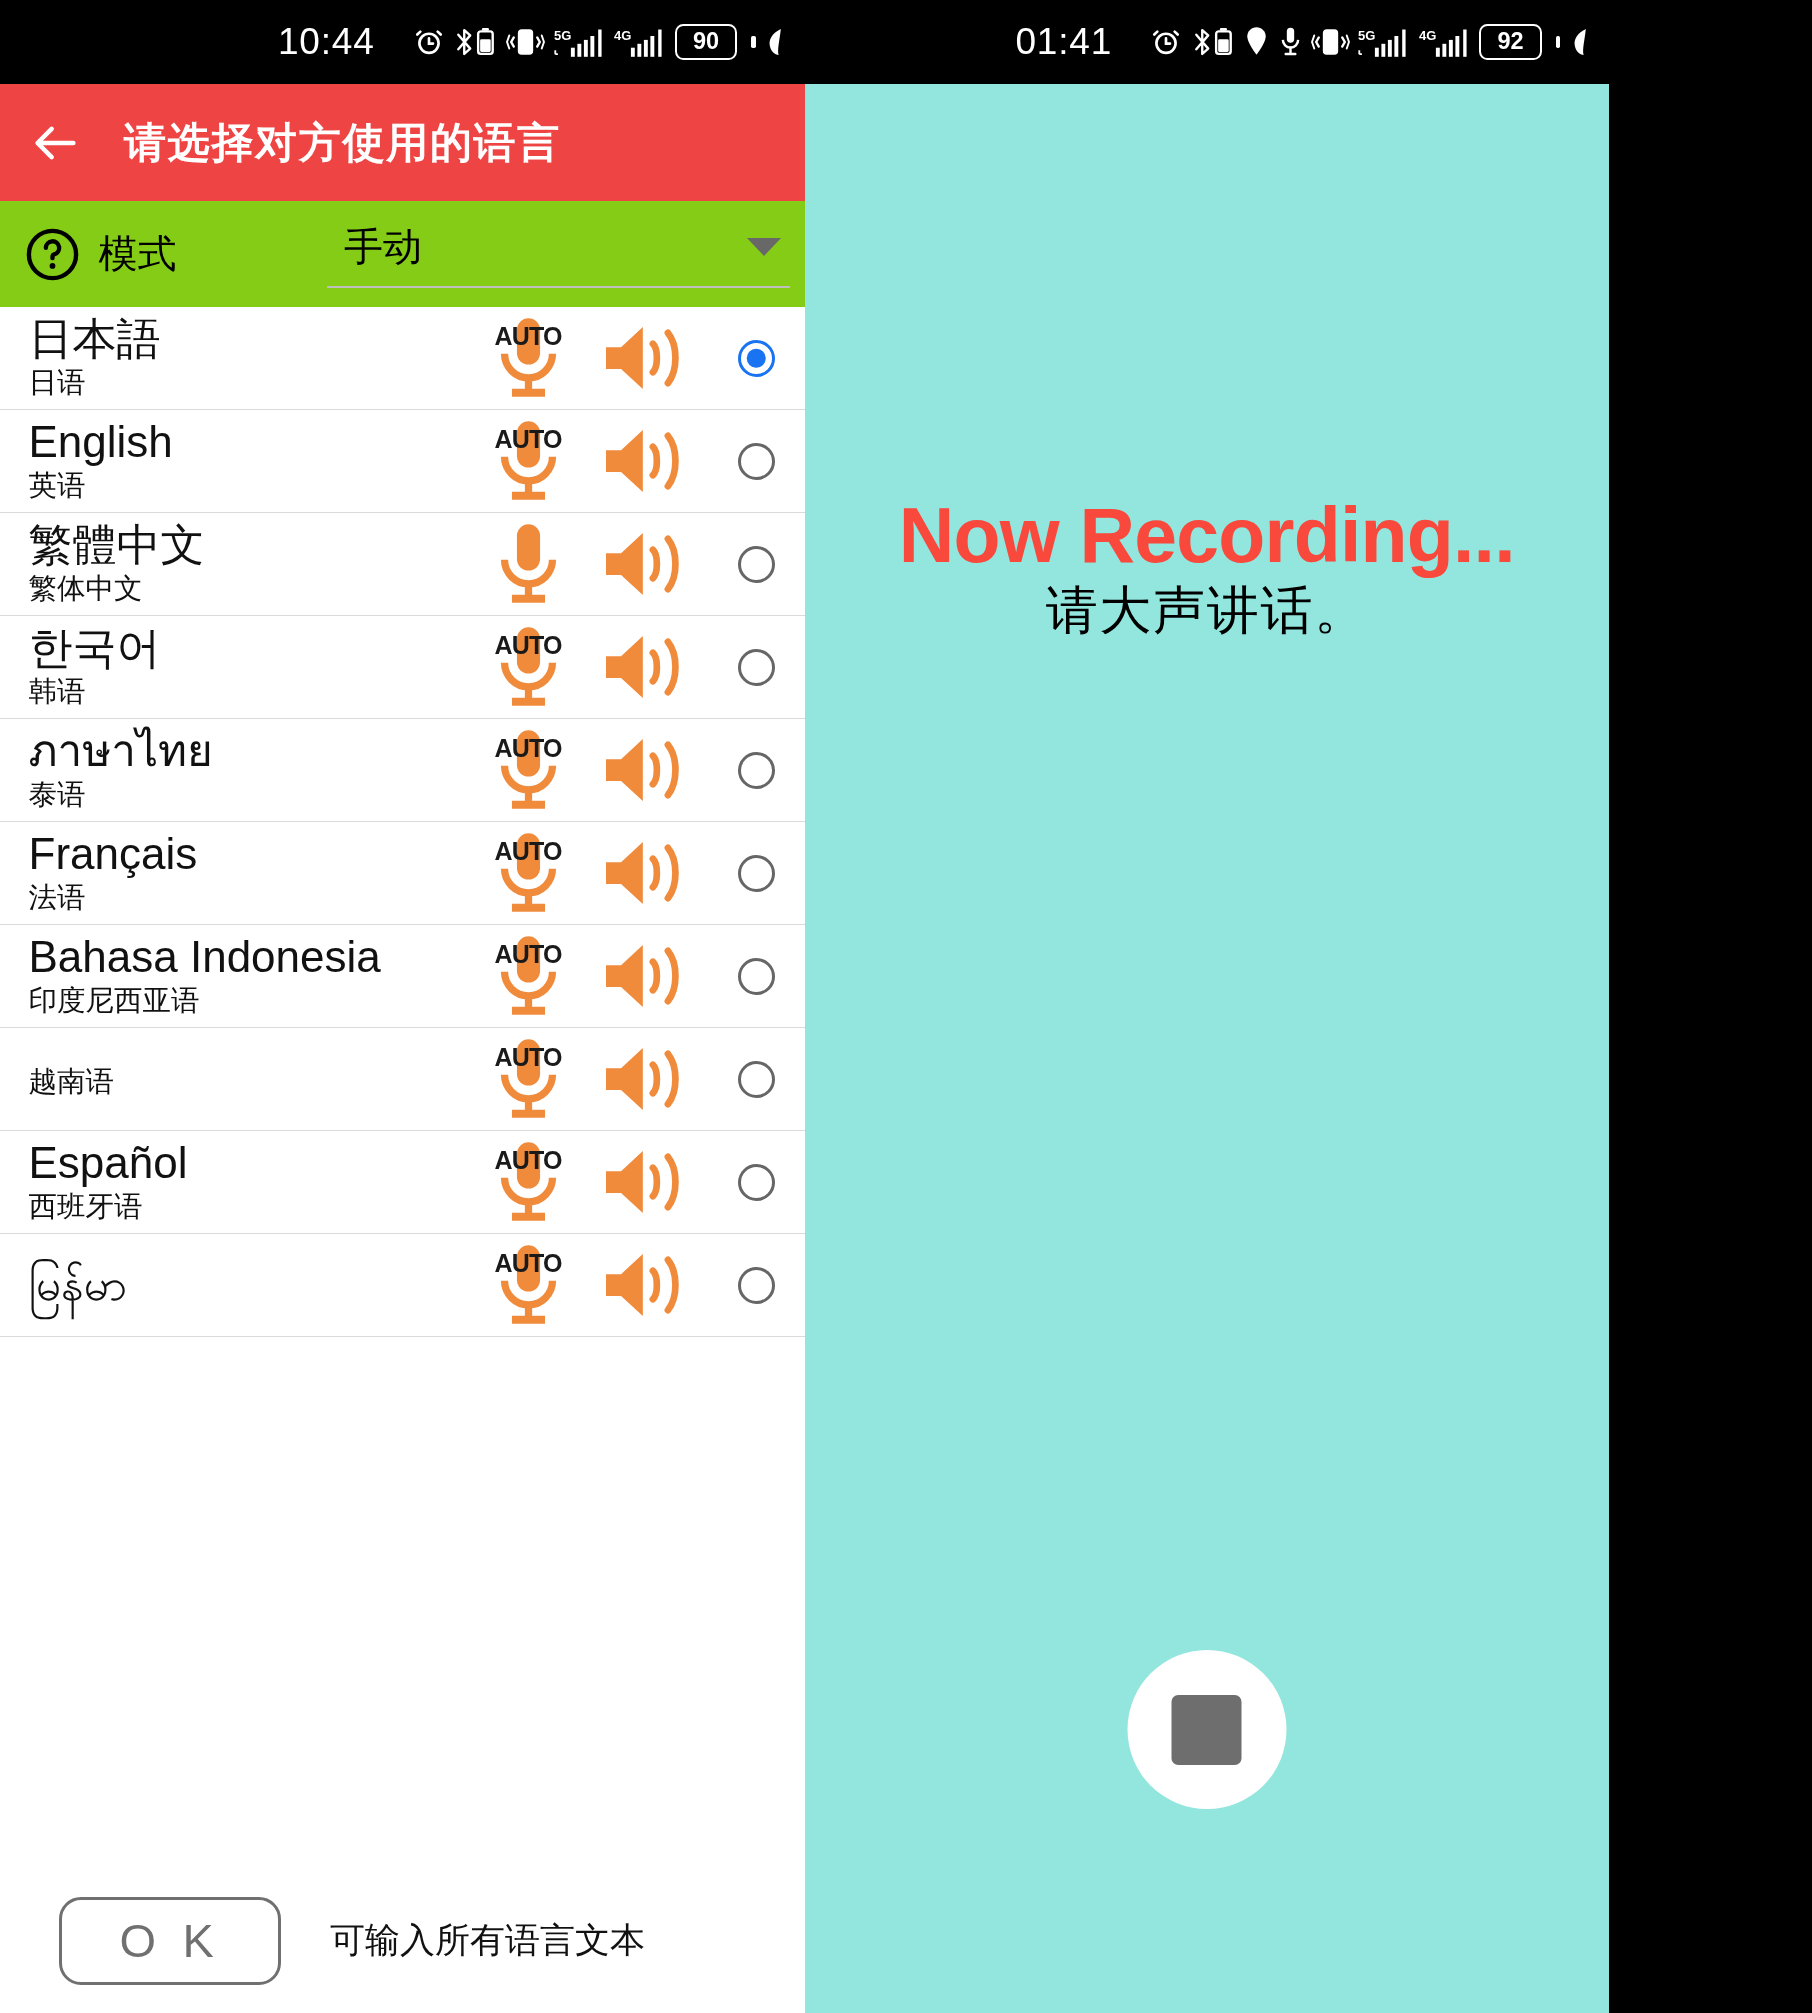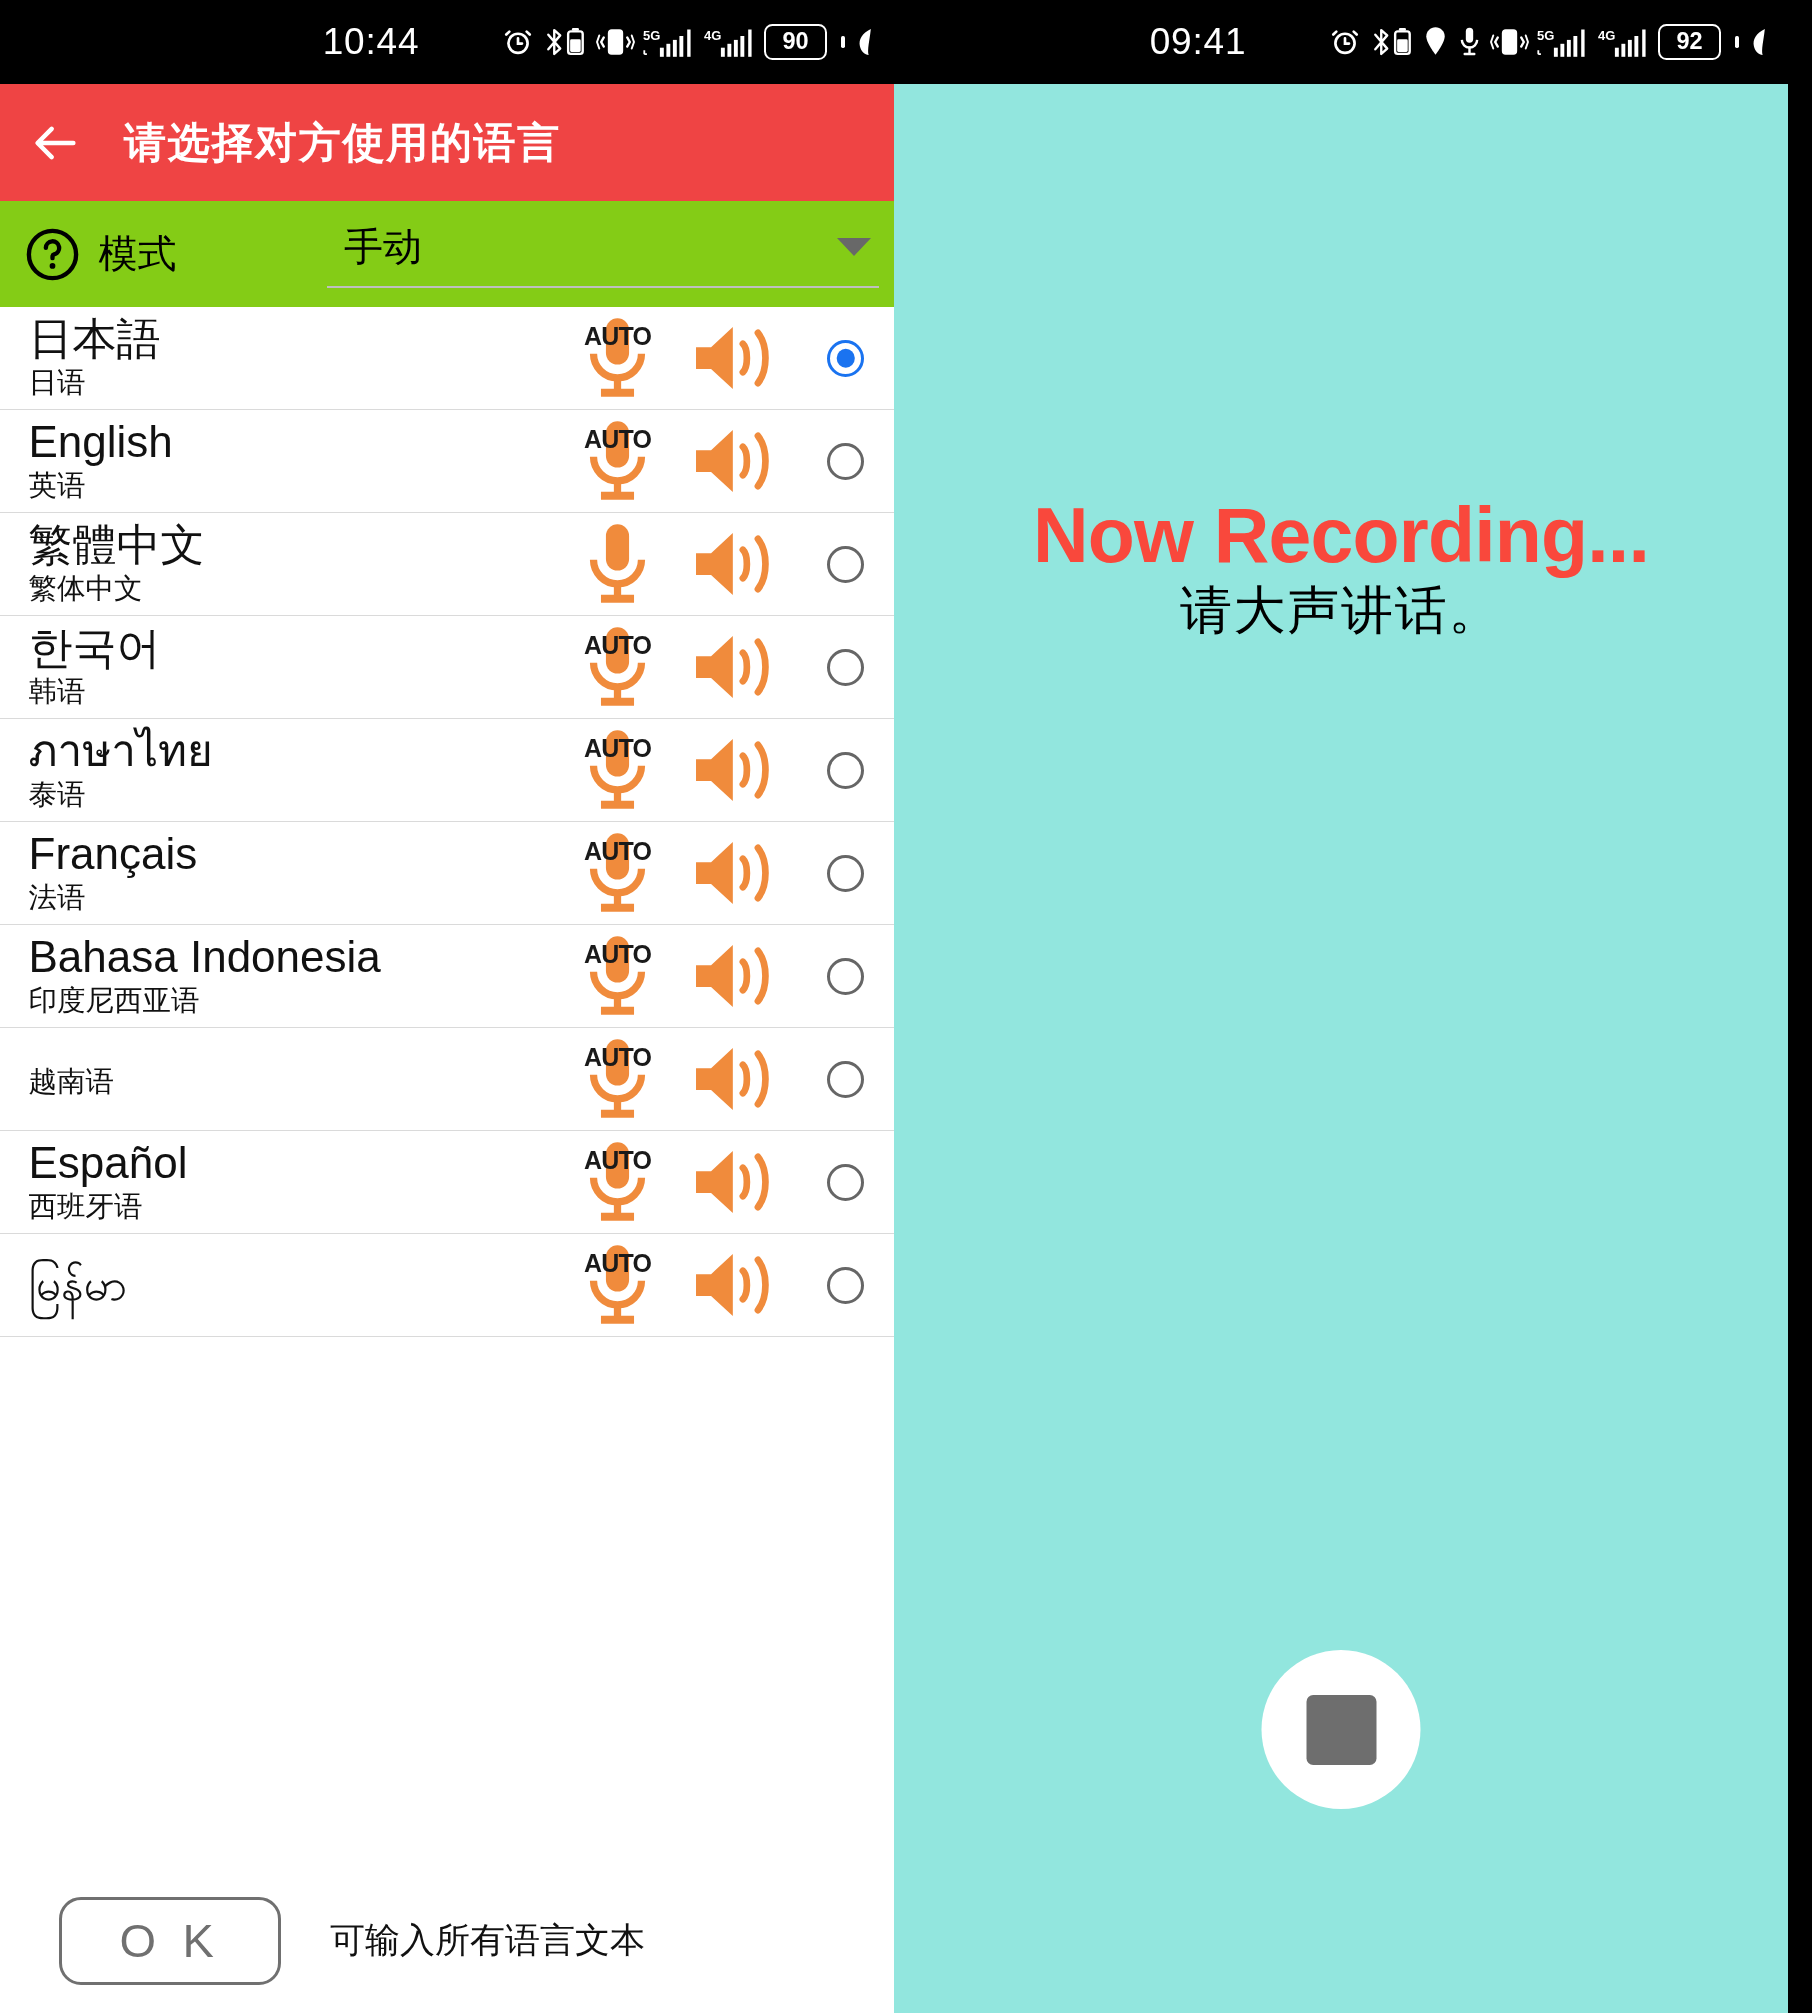--- a/index.html
+++ b/index.html
@@ -2,21 +2,21 @@
 <html style="font-size:13.4px"><head>
 <meta charset="utf-8">
 <style>
   html,body{margin:0;padding:0;}
   body{
     width:1812px;height:2014px;
     background:#000;
     font-family:"Liberation Sans","DejaVu Sans",sans-serif;
     overflow:hidden;
   }
-  .screen{position:relative;width:1788px;height:2014px;display:flex;align-items:flex-end;}
+  .screen{position:relative;width:1609px;height:2014px;display:flex;align-items:flex-end;}
   .pane{position:relative;height:2014px;overflow:hidden;}
   .pane-left{width:906px;background:#ffffff;}
   .pane-right{width:906px;background:#92e6de;}
 
   
   .statusbar{
     position:relative;height:84px;background:#000;color:#fff;
     display:flex;align-items:center;
   }
   .sb-time{
@@ -475,21 +475,21 @@
       </div>
 
     <div class="footer">
       <div class="ok-btn">O K</div>
       <div class="hint">可输入所有语言文本</div>
     </div>
   </div>
 
   <div class="pane pane-right">
     <div class="statusbar">
-      <div class="sb-time">09:41</div>
+      <div class="sb-time">01:41</div>
       <div class="sb-icons">
         <span>
           <svg width="32" height="32" viewBox="0 0 24 24" fill="#fff">
             <circle cx="12" cy="13" r="7.2" fill="none" stroke="#fff" stroke-width="2"></circle>
             <path d="M12 9.2v4h3" stroke="#fff" stroke-width="2" fill="none" stroke-linecap="round"></path>
             <path d="M5.5 4.2 3.2 6.4M18.5 4.2l2.3 2.2" stroke="#fff" stroke-width="2" stroke-linecap="round"></path>
           </svg>
         </span>
         <span>
           <svg width="45" height="34" viewBox="0 0 34 24" fill="none">

